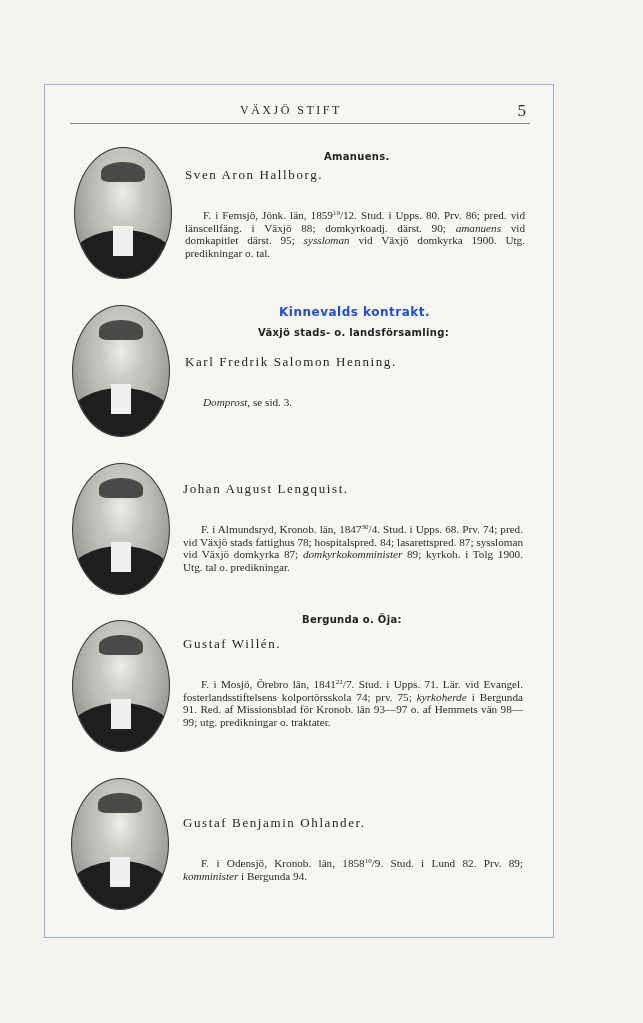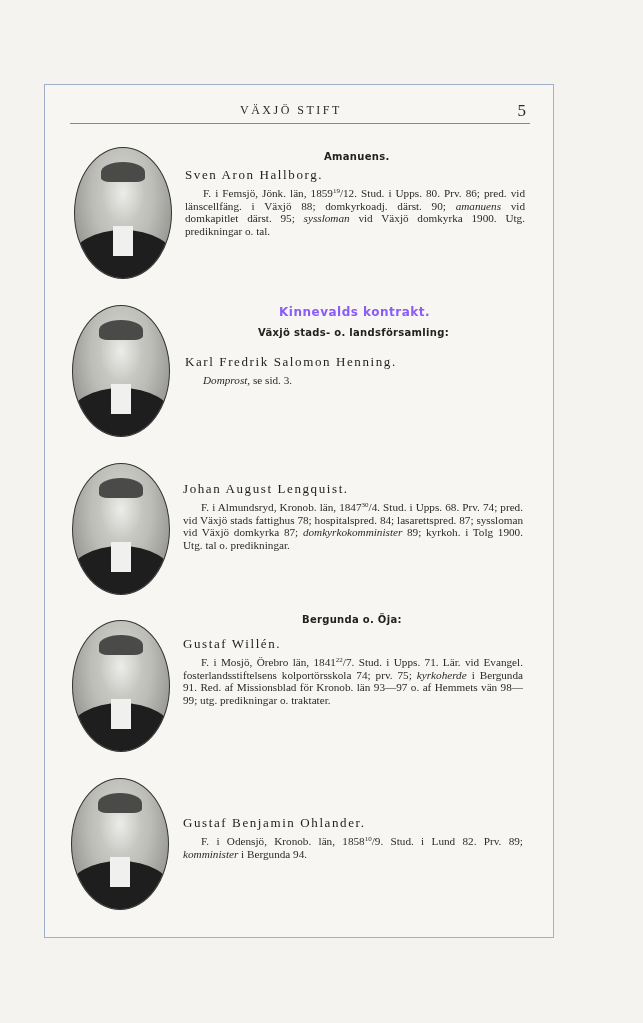--- a/index.html
+++ b/index.html
@@ -39,21 +39,21 @@
     font-size: 10px;
     letter-spacing: 0.3px;
     color: #222;
   }
   .heading-big {
     position: absolute;
     font-family: "DejaVu Sans", sans-serif;
     font-weight: bold;
     font-size: 12px;
     letter-spacing: 0.5px;
-    color: #8b5cf6;
+    color: #1d4ed8;
   }
   .portrait {
     position: absolute;
     width: 96px; height: 130px;
     border-radius: 50%;
     border: 1px solid #333;
     background: radial-gradient(ellipse at 50% 35%, #d8d8d4 0%, #bdbdb8 45%, #9a9a96 75%, #7a7a76 100%);
     overflow: hidden;
   }
   .portrait .face {
@@ -86,20 +86,21 @@
     color: #1e1e1e;
   }
   .entry-body {
     position: absolute;
     width: 340px;
     font-size: 11.2px;
     line-height: 12.7px;
     text-align: justify;
     text-indent: 18px;
     color: #2a2a2a;
+    margin-top: 22px;
   }
   .entry-body i { font-style: italic; }
   sup { font-size: 7px; vertical-align: 4px; line-height: 0; }
 </style>
 </head>
 <body>
 
 <div class="frame"></div>
 
 <div class="running-head">

